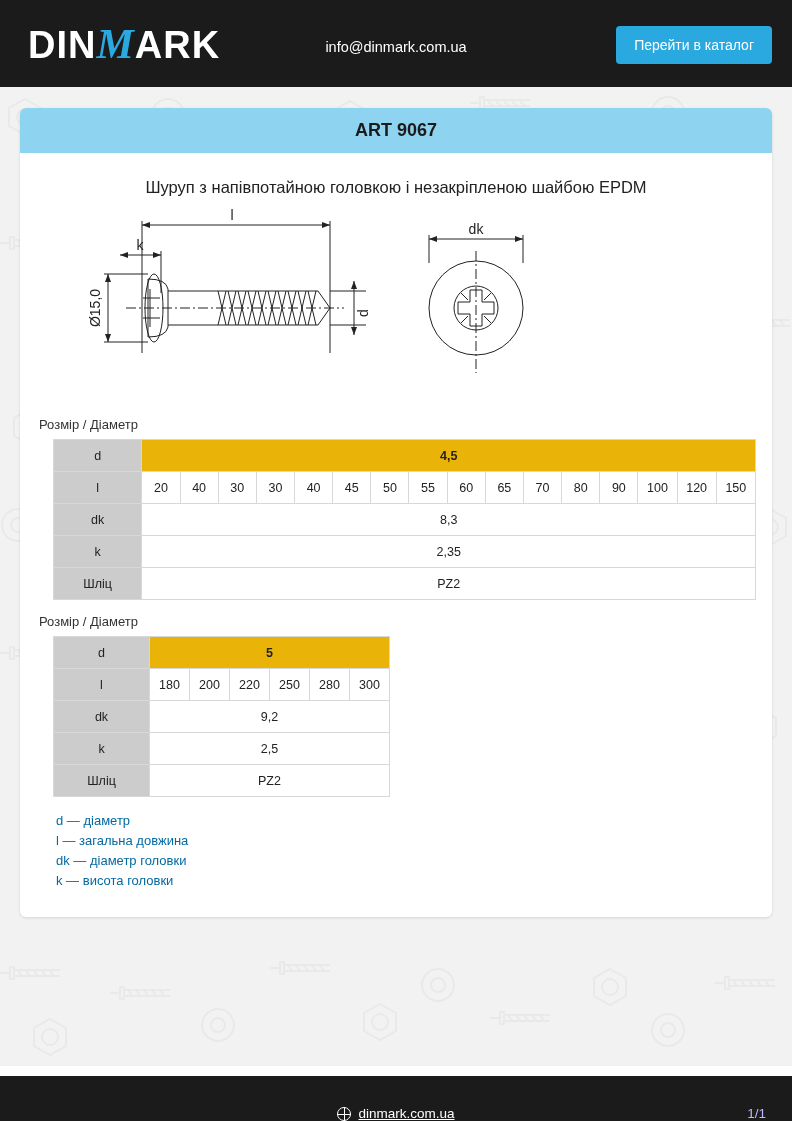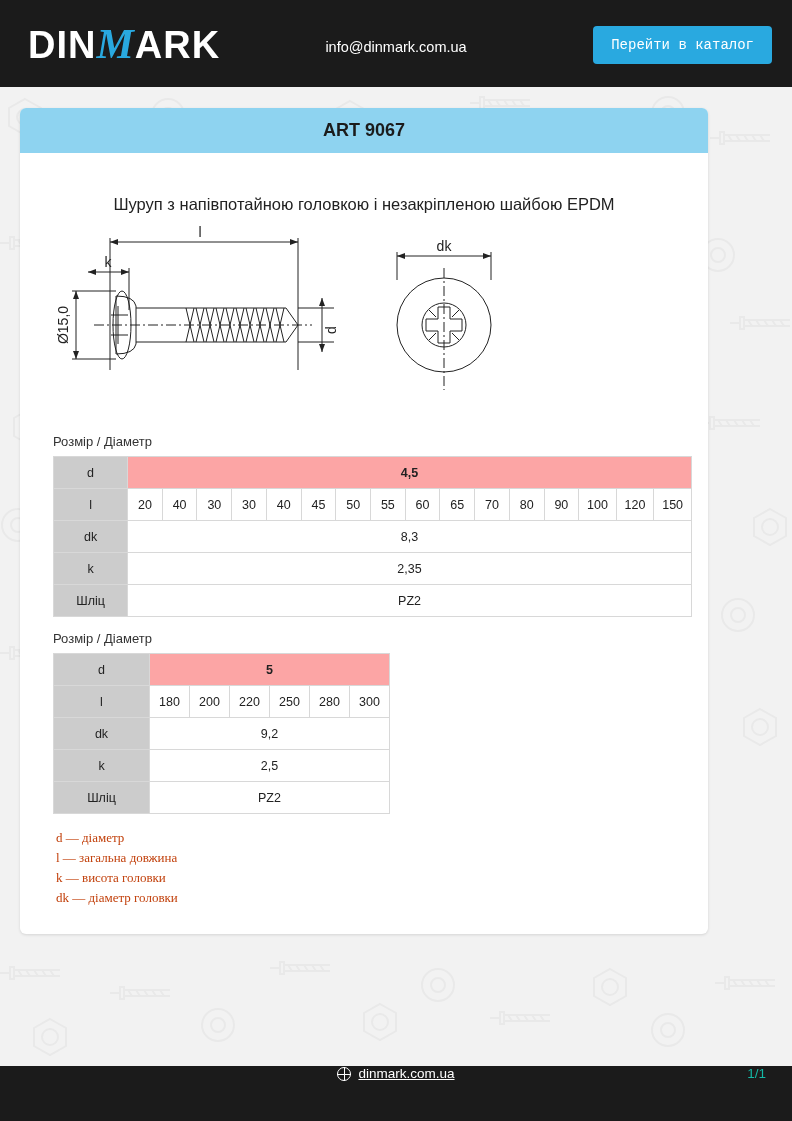--- a/index.html
+++ b/index.html
@@ -54,21 +54,21 @@
   .catalog-btn {
     position: absolute;
     right: 20px;
     top: 26px;
     background: #29a9e0;
     color: #ffffff;
     border: none;
     border-radius: 4px;
     padding: 11px 18px;
     font-size: 14px;
-    font-family: Liberation Mono, monospace;
+    font-family: Liberation Sans, sans-serif;
     cursor: pointer;
   }
 
   
   .page-body {
     position: absolute;
     top: 87px;
     left: 0;
     right: 0;
     bottom: 55px;
@@ -79,117 +79,116 @@
     position: absolute;
     inset: 0;
     opacity: 0.55;
   }
 
   
   .card {
     position: absolute;
     left: 20px;
     top: 21px;
-    width: 688px;
+    width: 752px;
     background: #ffffff;
     border-radius: 6px;
     box-shadow: 0 1px 3px rgba(0,0,0,.12);
     overflow: hidden;
   }
   .card-title {
     background: #8ed3f0;
     color: #1b1b1b;
     text-align: center;
     font-size: 18px;
     font-weight: bold;
     padding: 12px 0;
   }
   .card-inner {
-    padding: 33px 16px 22px 16px;
+    padding: 16px 16px 22px 16px;
   }
   .product-name {
     text-align: center;
     font-size: 16.5px;
     color: #222;
     margin: 9px 0 4px 0;
   }
 
   
   .drawing {
     display: block;
     margin: 6px auto 10px auto;
   }
 
   
   .table-label {
     font-size: 13px;
     color: #333;
-    margin: 14px 0 7px 17px;
+    margin: 14px 0 7px 3px;
   }
   table.dim {
     border-collapse: collapse;
     margin-left: 17px;
     font-size: 12.5px;
   }
   table.dim td {
     border: 1px solid #d8d8d8;
     text-align: center;
     height: 32px;
     padding: 0 6px;
     white-space: nowrap;
   }
   table.dim td.rowhead {
     background: #cccccc;
     width: 96px;
     color: #222;
   }
   table.dim td.accent {
-    background: #fca5a5;
+    background: #eab308;
     font-weight: bold;
   }
   table.dim td.lcell {
     width: 40px;
     background: #ffffff;
   }
 
   .legend {
     margin: 14px 0 4px 20px;
     font-size: 13px;
     line-height: 20px;
-    color: #c2410c;
-    font-family: Liberation Serif, serif;
+    color: #0369a1;
   }
 
   
   .footer {
     position: absolute;
     left: 0;
     right: 0;
     bottom: 0;
-    height: 55px;
+    height: 45px;
     background: #1b1b1b;
     display: flex;
-    align-items: flex-start;
+    align-items: flex-end;
     justify-content: center;
     color: #ffffff;
     font-size: 13.5px;
   }
   .footer .site {
     display: inline-flex;
     align-items: center;
     gap: 7px;
   }
   .footer .site a {
     color: #ffffff;
     text-decoration: underline;
   }
   .footer .pageno {
     position: absolute;
     right: 26px;
-    color: #14b8a6;
+    color: #c4b5fd;
     font-size: 13.5px;
   }
   .globe {
     display: inline-block;
     width: 14px;
     height: 14px;
     border: 1px solid #fff;
     border-radius: 50%;
     position: relative;
   }
@@ -433,22 +432,22 @@
         <tr>
           <td class="rowhead">Шліц</td>
           <td colspan="6">PZ2</td>
         </tr>
       </tbody>
         </table>
 
       <div class="legend">
         <div>d — діаметр</div>
         <div>l — загальна довжина</div>
+        <div>dk — діаметр головки</div>
         <div>k — висота головки</div>
-        <div>dk — діаметр головки</div>
       </div>
     </div>
   </div>
 </div>
 
 <div class="footer">
   <span class="site">
     <span class="globe"></span>
     <a href="#">dinmark.com.ua</a>
   </span>

